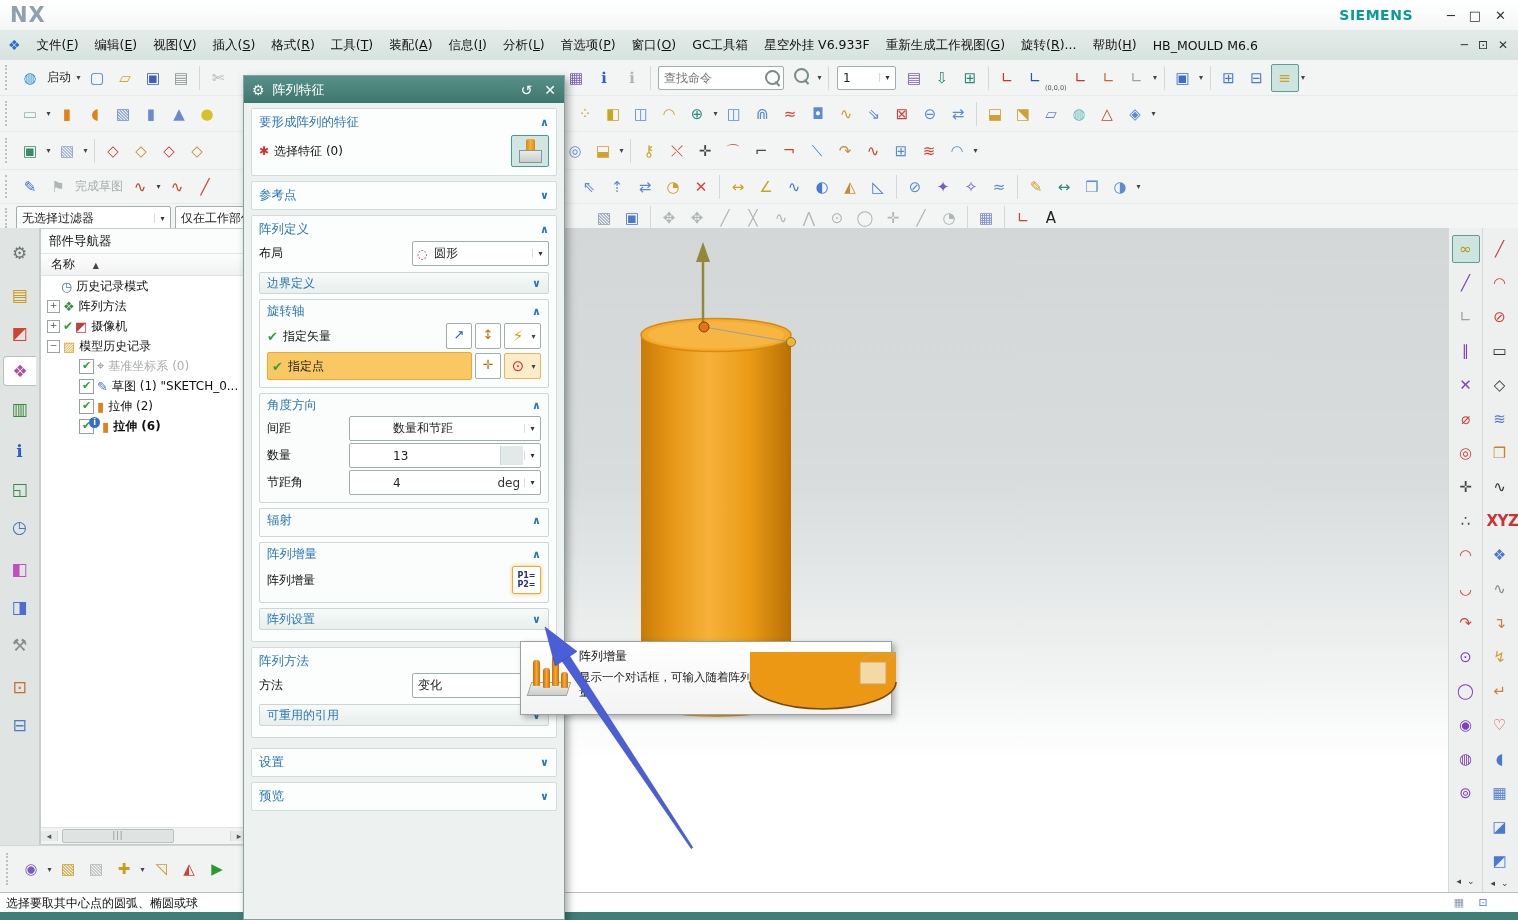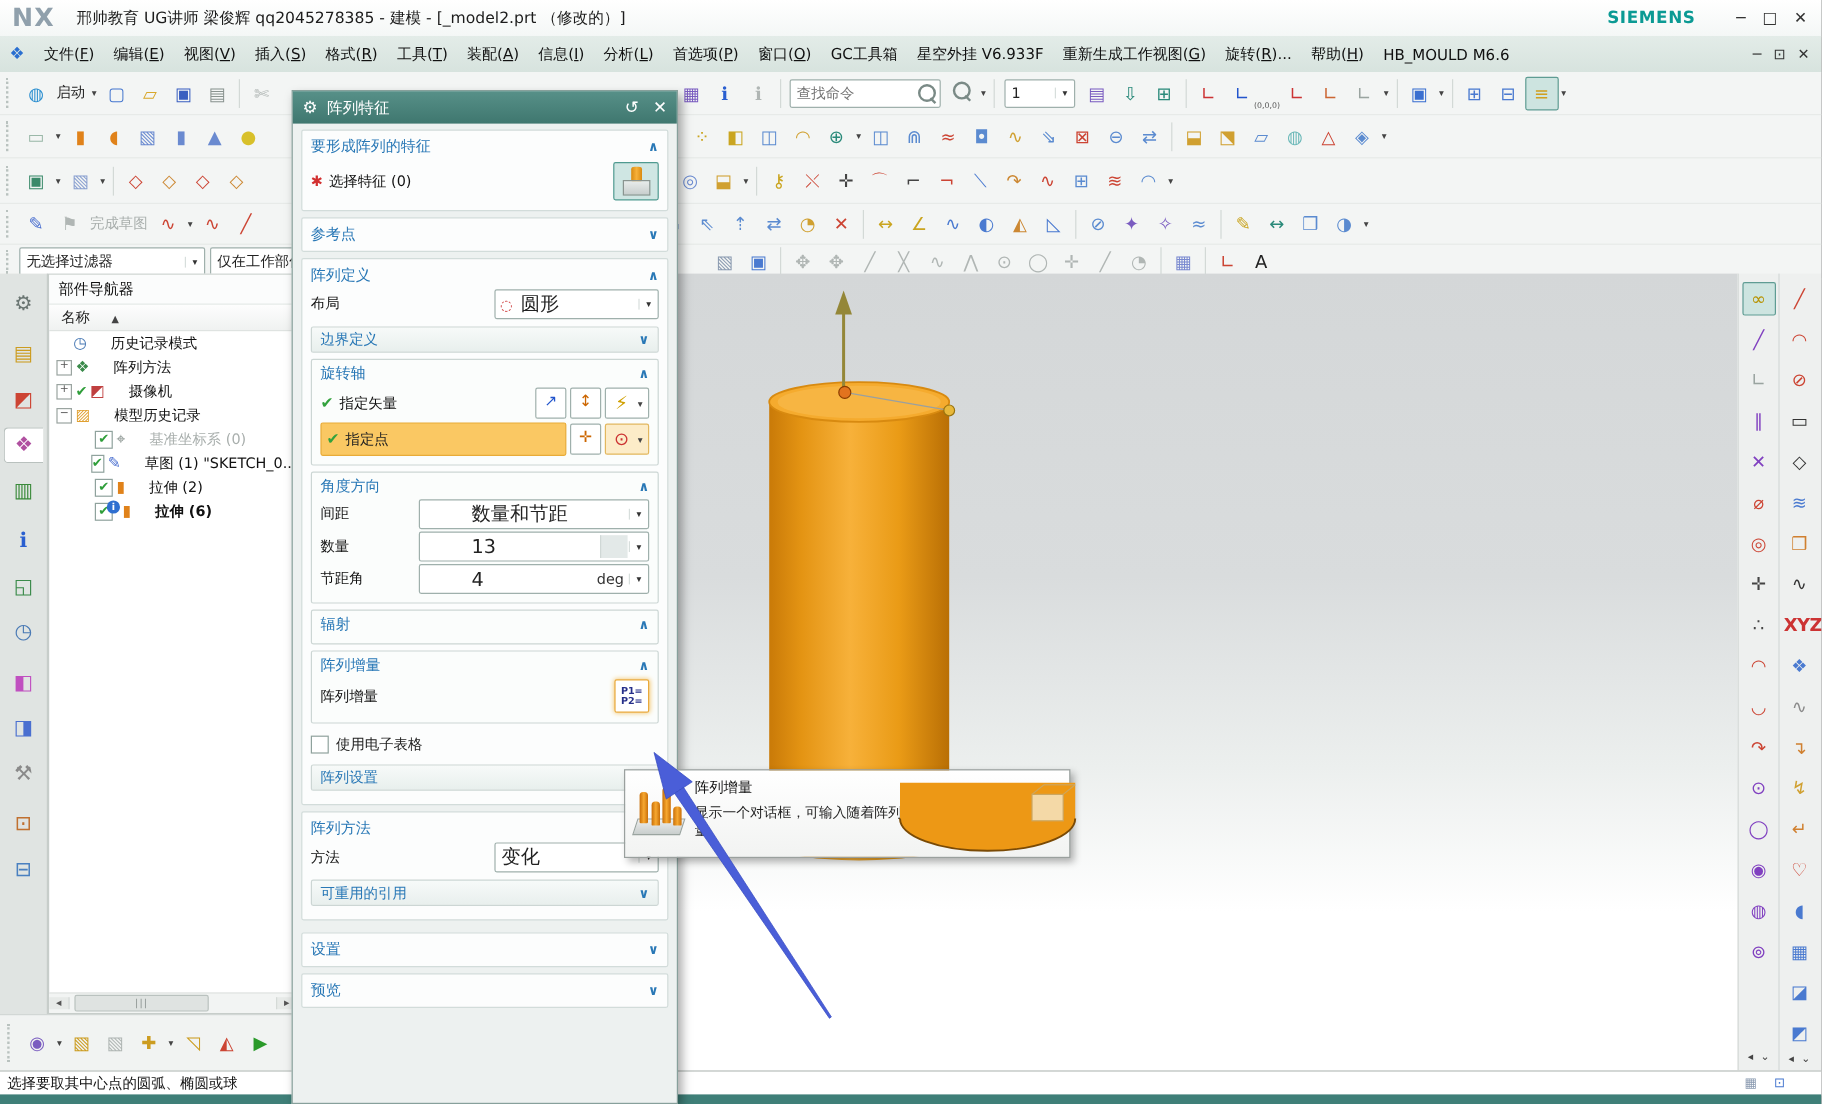--- a/index.html
+++ b/index.html
@@ -66,21 +66,21 @@
   .treewrap{flex:1;overflow:hidden;}
   .trow{display:flex;align-items:center;height:20px;white-space:nowrap;cursor:default;}
   .texp{width:11px;height:11px;margin-right:3px;font-size:9px;line-height:9px;text-align:center;color:#555;}
   .texp.box{border:1px solid #9aa4a0;background:#fff;}
   .tchk{width:13px;height:13px;border:1px solid #8fa29d;background:#fff;color:#2f9e3a;font-size:11px;line-height:12px;
         text-align:center;margin-right:3px;}
   .tinfo{width:11px;height:11px;border-radius:50%;background:#2f6fd0;color:#fff;font-size:8px;line-height:11px;
          text-align:center;margin:-8px 2px 0 -8px;font-weight:bold;}
   .tpre{color:#2f9e3a;font-size:12px;margin-right:2px;}
   .tico{font-size:13px;margin-right:4px;}
-  .tlab{font-size:12px;color:#111;margin-left:16px;}
+  .tlab{font-size:12px;color:#111;}
   .tlab.grey{color:#a9afad;}
   .tlab.bold{font-weight:bold;}
   .hscroll{height:16px;border-top:1px solid #dfe3e1;background:#f2f4f3;display:flex;align-items:center;}
   .harr{width:16px;text-align:center;font-size:9px;color:#555;background:#e7eae8;border-right:1px solid #d5dad7;}
   .hthumb{width:110px;height:12px;background:#dfe3e1;border:1px solid #bac2bf;border-radius:2px;margin-left:4px;
           text-align:center;font-size:8px;line-height:11px;color:#8a928f;letter-spacing:1px;}
   
   .navtools{position:absolute;left:0;top:845px;width:248px;height:47px;background:#f1f3f2;border-top:1px solid #d2d7d5;
             display:flex;align-items:center;padding-left:4px;box-sizing:border-box;}
   .promptbar{position:absolute;left:0;top:892px;right:0;height:20px;background:#ffffff;border-top:1px solid #b8bfbc;
@@ -126,21 +126,21 @@
   .selfeat .cube{position:absolute;left:7px;top:14px;width:21px;height:11px;background:linear-gradient(#e8eceb,#c8cecd);border:1px solid #8a9490;}
   .sbtn{width:24px;height:24px;line-height:22px;text-align:center;background:#fff;border:1px solid #9fb0ac;
         border-radius:2px;margin-left:3px;font-size:13px;}
   .sgroup{display:flex;align-items:center;height:24px;background:#fff;border:1px solid #9fb0ac;border-radius:2px;
           margin-left:3px;padding:0 2px;}
   .sgroup.orange{background:#fcecc8;border-color:#e2b75e;}
   .hlfield{flex:1;display:flex;align-items:center;height:26px;background:#fac863;border:1px solid #e8ab38;
            border-radius:2px;padding:0 4px;}
   .dcombo{display:flex;align-items:center;height:23px;background:#fff;border:1px solid #9fb0ac;border-radius:2px;}
   .dcombo .cico{width:18px;text-align:center;font-size:12px;font-weight:bold;}
-  .dcombo .cval{flex:1;font-size:16px;padding-left:3px;white-space:nowrap;}
+  .dcombo .cval{flex:1;font-size:12px;padding-left:3px;white-space:nowrap;}
   .dcombo .cunit{color:#333;font-size:12px;padding-right:4px;}
   .dcombo .cspin{width:22px;height:19px;background:#e3e9e8;border-left:1px solid #d0d8d6;margin-right:1px;}
   .dcombo .carr{width:15px;text-align:center;font-size:8px;border-left:1px solid #d7dedc;color:#333;}
   .w135{width:135px;} .w150{width:150px;padding-left:40px;}
   .cb{width:13px;height:13px;border:1px solid #8fa29d;background:#fff;margin-right:6px;flex:none;}
   .cbrow{display:flex;align-items:center;min-height:24px;font-size:12px;}
   .p1btn{width:27px;height:26px;background:#fff;border:1px solid #e9a93c;box-shadow:0 0 4px #f3c468;
          border-radius:2px;margin-left:auto;display:flex;flex-direction:column;align-items:center;justify-content:center;}
   .p1btn span{font-size:8px;font-weight:bold;color:#27308a;line-height:9px;}
   
@@ -157,21 +157,20 @@
   .arrowsvg{position:absolute;left:500px;top:605px;z-index:80;pointer-events:none;}
   .artifact{position:absolute;left:748px;top:652px;z-index:65;pointer-events:none;}
 </style>
 </head>
 <body>
 
 <div id="app">
 
   <div class="titlebar">
     <span class="nxlogo">NX</span>
-    <span class="wtitle">邢帅教育 UG讲师 梁俊辉 qq2045278385 - 建模 - [_model2.prt （修改的）]</span>
     <span class="tbspacer"></span>
     <span class="siemens">SIEMENS</span>
     <span class="winctl">
       <span>─</span>
       <span>□</span>
       <span>✕</span>
     </span>
   </div>
 
   <div class="menubar">
@@ -1049,24 +1048,20 @@
             <span class="sarr">∧</span>
           </div>
           <div class="frow" style="min-height:32px">
             <span class="flabel">阵列增量</span>
             <span class="p1btn">
               <span>P1=</span>
               <span>P2=</span>
             </span>
           </div>
         </div>
-        <div class="cbrow">
-          <span class="cb"></span>
-          <span>使用电子表格</span>
-        </div>
         <div class="banner">
           <span>阵列设置</span>
           <span class="sarr">∨</span>
         </div>
       </div>
 
       <div class="secbox">
         <div class="sechead">
           <span>阵列方法</span>
           <span class="sarr">∧</span>

